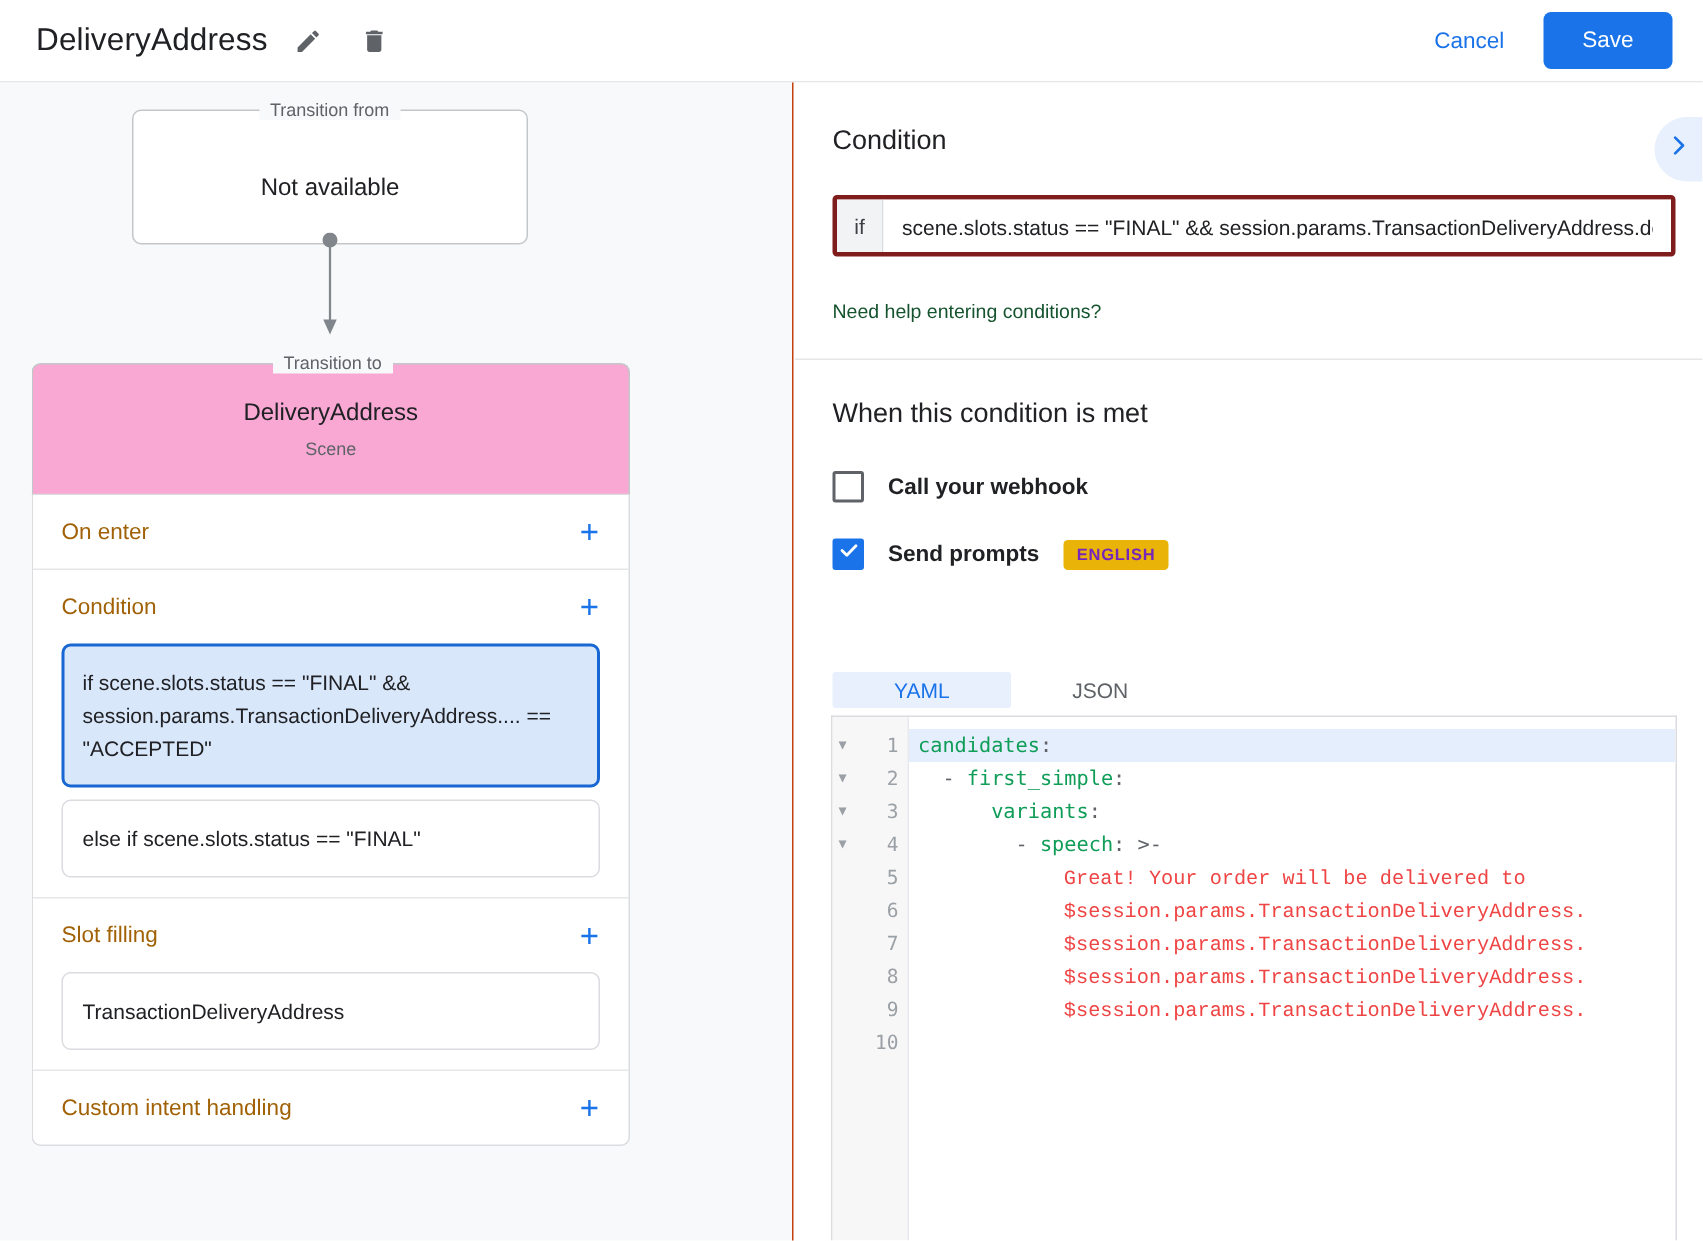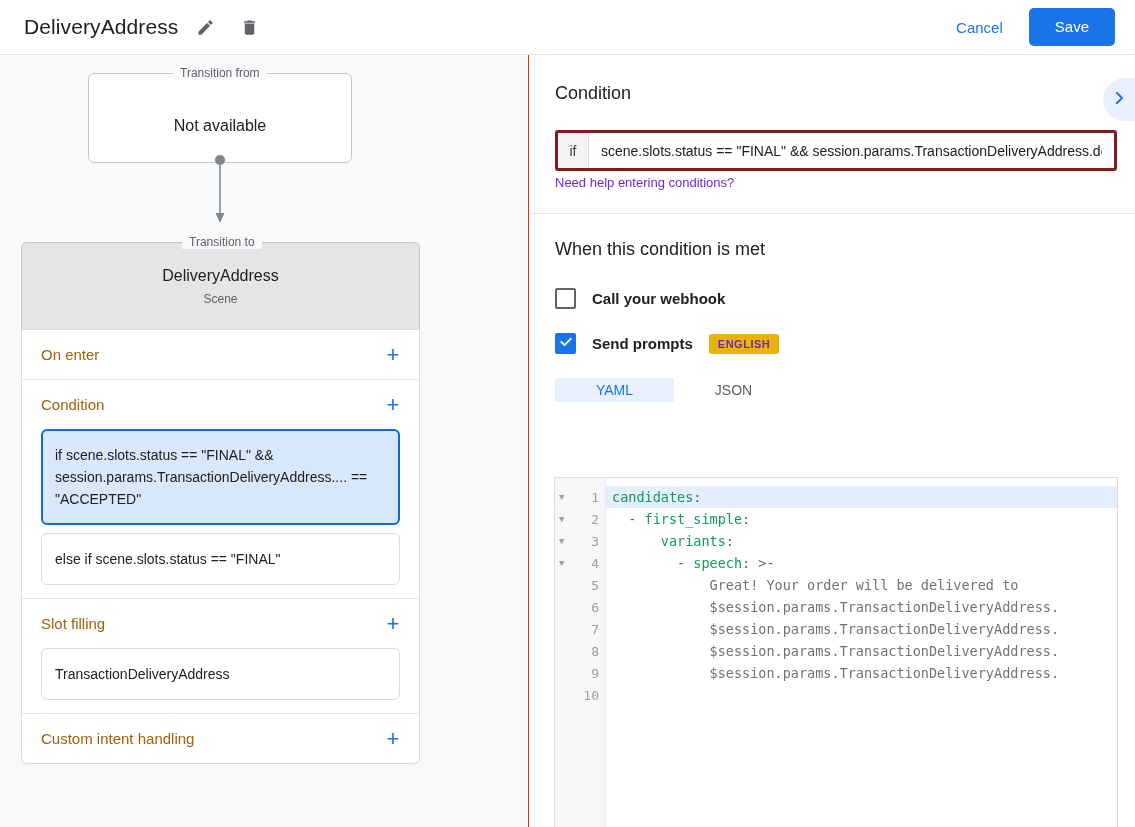--- a/index.html
+++ b/index.html
@@ -100,21 +100,21 @@
 
   #connector {
     position: absolute;
     left: 214px; top: 100px;
     width: 12px; height: 70px;
   }
 
   #transition-to-box {
     left: 21px; top: 187px;
     width: 399px; height: 88px;
-    background: #e5e5e5;
+    background: #f9a8d4;
     border-radius: 6px 6px 0 0;
     border-bottom: 1px solid #dadce0;
   }
   #transition-to-legend { left: 160px; }
   #transition-to-title {
     position: absolute; left: 0; right: 0; top: 24px;
     text-align: center;
     font-size: 16px;
     color: #202124;
   }
@@ -223,22 +223,22 @@
     flex: 1;
     border: none; outline: none;
     padding: 0 12px;
     font-size: 14px;
     color: #202124;
     font-family: "Liberation Sans", sans-serif;
     background: #ffffff;
   }
   #condition-help-link {
     display: inline-block;
-    margin-top: 4px;
-    color: #6d28d9;
+    margin-top: 29px;
+    color: #14532d;
     font-size: 13px;
     text-decoration: none;
     cursor: pointer;
   }
 
   #when-block { padding: 25px 18px 0 25px; }
   #when-heading {
     font-size: 18px;
     color: #202124;
     margin: 0 0 28px 0;
@@ -289,20 +289,21 @@
     display: flex;
     margin-top: 22px;
   }
   .editor-tab {
     width: 119px; height: 24px;
     display: flex; align-items: center; justify-content: center;
     font-size: 14px;
     color: #5f6368;
     cursor: pointer;
     border-radius: 2px;
+    margin-top: 44px;
   }
   .editor-tab.active {
     background: #e8f0fe;
     color: #1a73e8;
   }
 
   
   #code-editor {
     position: absolute;
     left: 554px - 530px; 
@@ -350,21 +351,21 @@
     line-height: 22px;
     white-space: pre;
     font-family: "DejaVu Sans Mono", monospace;
     font-size: 13.5px;
     color: #202124;
     padding-left: 6px;
   }
   .code-row.active-line { background: #e4eefc; }
   .tok-key { color: #0f9d58; }
   .tok-punc { color: #5f6368; }
-  .tok-plain { color: #737373; }
+  .tok-plain { color: #ef4444; font-family: Liberation Mono, monospace; }
 </style>
 </head>
 <body>
 
 <div id="topbar">
   <div id="topbar-title">DeliveryAddress</div>
 
   <div class="hdr-icon-btn">
     <span>
       <svg width="19" height="19" viewBox="0 0 24 24" fill="#5f6368">

